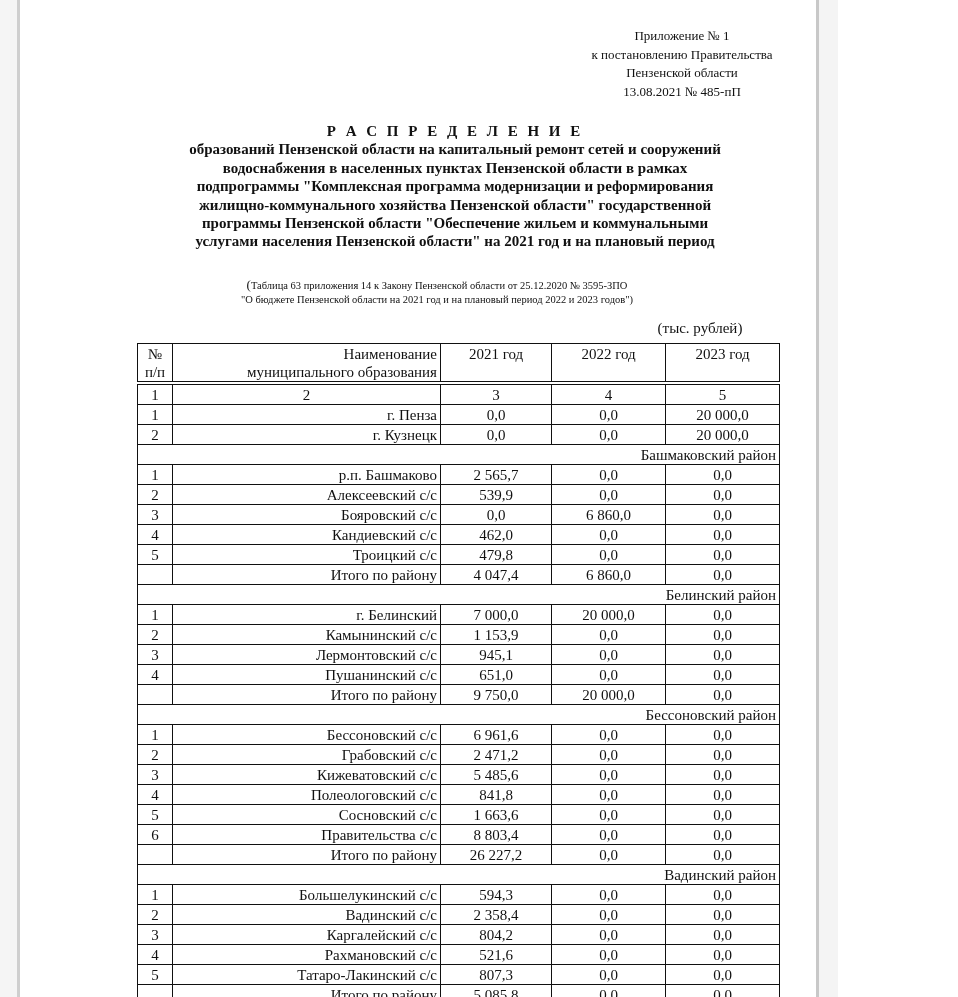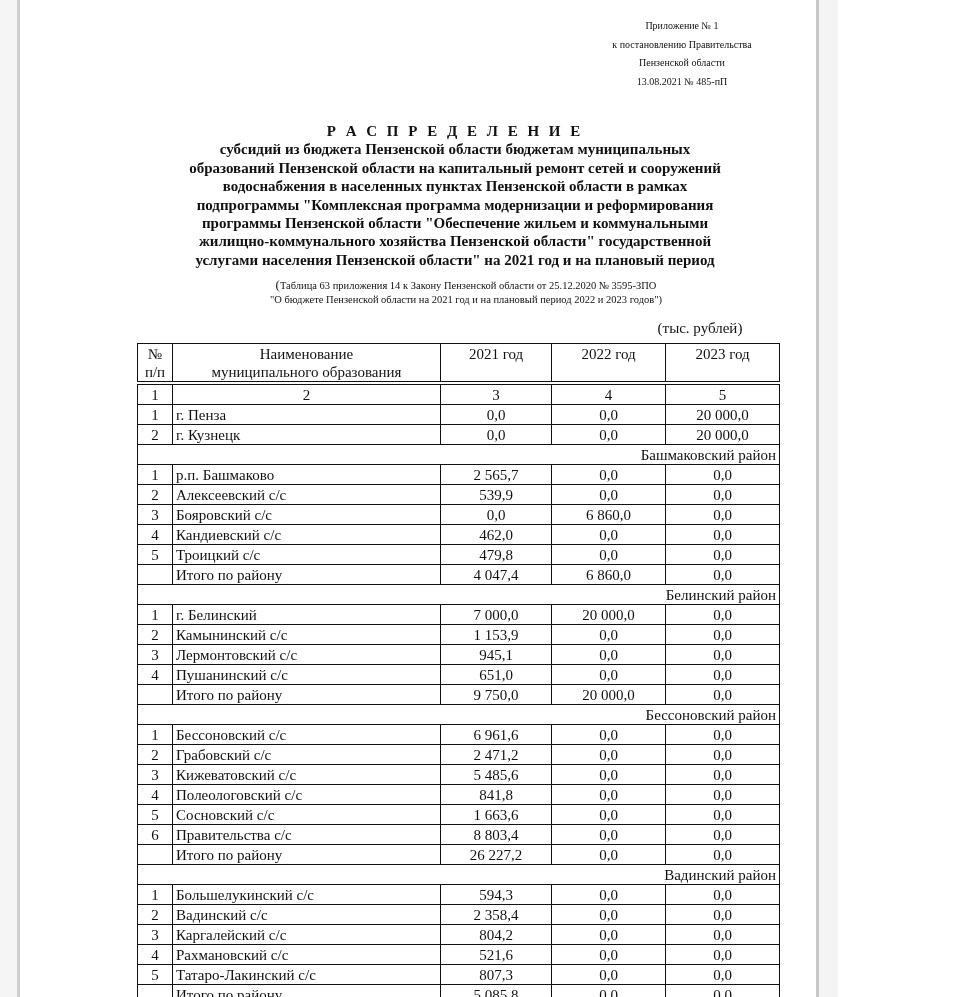--- a/index.html
+++ b/index.html
@@ -20,31 +20,31 @@
     position: absolute; left: 816px; top: 0; width: 22px; height: 997px;
     background: #f4f4f4;
     border-left: 3px solid #c8c8c8;
     box-sizing: border-box;
   }
   .page {
     position: absolute; left: 22px; top: 0; width: 794px; height: 997px;
     background: #fff;
   }
   .appendix {
-    position: absolute; left: 510px; top: 17px; width: 300px;
-    text-align: center; font-size: 10px; line-height: 18.5px;
+    position: absolute; left: 510px; top: 27px; width: 300px;
+    text-align: center; font-size: 13px; line-height: 18.5px;
   }
   .appendix div { white-space: nowrap; }
   .title {
     position: absolute; left: 108px; top: 110px; width: 650px;
     text-align: center; font-weight: bold; font-size: 15px; line-height: 18.4px; margin-top: 12px;
   }
   .title .heading { letter-spacing: 3px; font-size: 15px; }
   .source {
-    position: absolute; left: 119px; top: 278px; width: 650px;
+    position: absolute; left: 90px; top: 278px; width: 650px;
     text-align: center; font-size: 10.5px; line-height: 14px;
   }
   .source .paren { font-size: 13px; }
   .units {
     position: absolute; left: 600px; top: 320px; width: 156px;
     text-align: center; font-size: 15px;
   }
   table.main {
     position: absolute; left: 115px; top: 343px;
     border-collapse: collapse;
@@ -52,21 +52,21 @@
     table-layout: fixed;
     width: 642px;
   }
   table.main td {
     border: 1.5px solid #111;
     padding: 0 3px;
     height: 19px; line-height: 18px;
     white-space: nowrap; overflow: hidden;
   }
   table.main .c1 { width: 29px; text-align: center; padding: 0; }
-  table.main .c2 { width: 262px; text-align: left; }
+  table.main .c2 { width: 262px; text-align: right; }
   table.main .c3, table.main .c4, table.main .c5 { text-align: center; }
   table.main tr.hdr td { height: 36px; vertical-align: top; text-align: center; line-height: 18px; padding-top: 1px; }
   table.main tr.gap td { height: 2px; line-height: 2px; border-left: none; border-right: none; padding: 0; }
   table.main tr.district td { text-align: right; }
 </style>
 </head>
 <body>
 
 <div class="left-gutter"></div>
 <div class="right-gutter"></div>
@@ -75,26 +75,25 @@
 
   <div class="appendix">
     <div>Приложение № 1</div>
     <div>к постановлению Правительства</div>
     <div>Пензенской области</div>
     <div>13.08.2021 № 485-пП</div>
   </div>
 
   <div class="title">
     <div class="heading">Р А С П Р Е Д Е Л Е Н И Е</div>
-    <div>субсидий из бюджета Пензенской области бюджетам муниципальных</div>
     <div>образований Пензенской области на капитальный ремонт сетей и сооружений</div>
     <div>водоснабжения в населенных пунктах Пензенской области в рамках</div>
     <div>подпрограммы "Комплексная программа модернизации и реформирования</div>
+    <div>жилищно-коммунального хозяйства Пензенской области" государственной</div>
     <div>программы Пензенской области "Обеспечение жильем и коммунальными</div>
-    <div>жилищно-коммунального хозяйства Пензенской области" государственной</div>
     <div>услугами населения Пензенской области" на 2021 год и на плановый период</div>
   </div>
 
   <div class="source">
     <div><span class="paren">(</span><span>Таблица 63 приложения 14 к Закону Пензенской области от 25.12.2020 № 3595-ЗПО</span></div>
     <div>"О бюджете Пензенской области на 2021 год и на плановый период 2022 и 2023 годов")</div>
   </div>
 
   <div class="units">(тыс. рублей)</div>
 
@@ -102,21 +101,21 @@
     <colgroup>
       <col style="width:35px">
         <col style="width:268px">
         <col style="width:111px">
         <col style="width:114px">
         <col style="width:114px">
     </colgroup>
     <tbody id="tbody">
       <tr class="hdr">
         <td class="c1"><span>№</span><br><span>п/п</span></td>
-        <td class="c2" style="text-align:center"><span>Наименование</span><br><span>муниципального образования</span></td>
+        <td class="c2" style="text-align:right"><span>Наименование</span><br><span>муниципального образования</span></td>
         <td class="c3">2021 год</td>
         <td class="c4">2022 год</td>
         <td class="c5">2023 год</td>
       </tr>
       <tr class="gap">
           <td></td>
           <td></td>
           <td></td>
           <td></td>
           <td></td>

